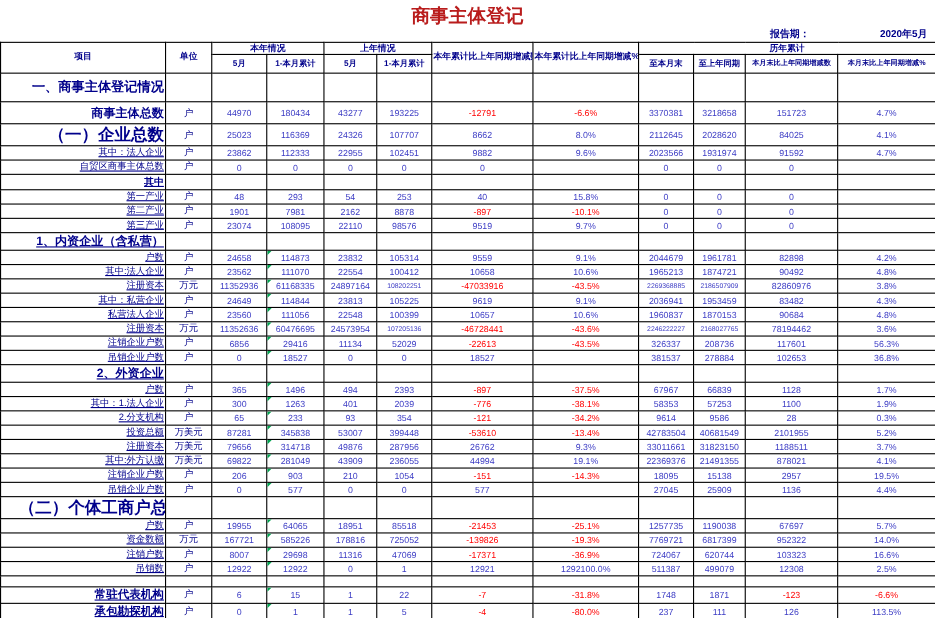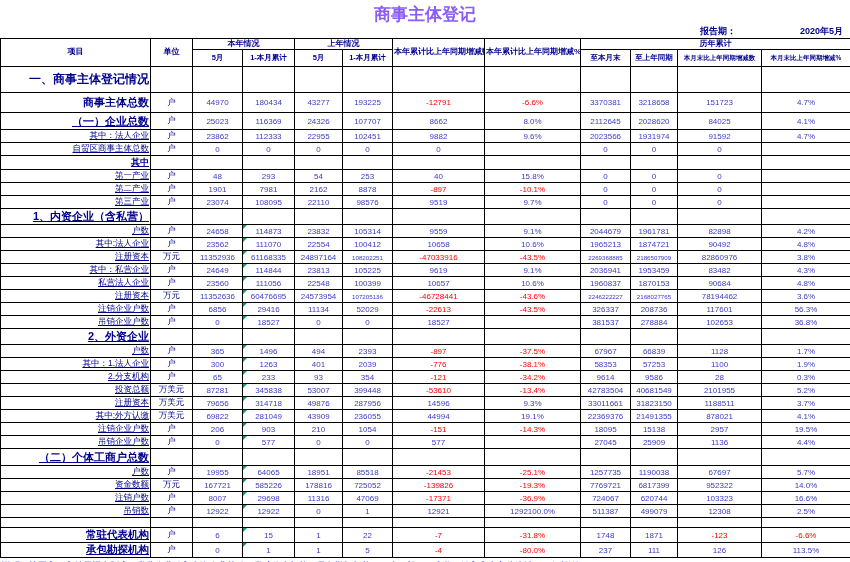--- a/index.html
+++ b/index.html
@@ -1,18 +1,18 @@
 <!DOCTYPE html>
 <html><head>
 <meta charset="utf-8">
 <style>
   html,body{margin:0;padding:0;background:#fff;}
   .page{width:850px;height:562px;background:#fff;position:relative;overflow:hidden;
         font-family:"Liberation Sans","DejaVu Sans",sans-serif;}
-  .title{text-align:center;color:#8b5cf6;font-weight:bold;font-size:17px;padding-top:3px;height:21px;}
+  .title{text-align:center;color:#b91c1c;font-weight:bold;font-size:17px;padding-top:3px;height:21px;}
   .report-line{position:relative;height:14px;font-size:9px;font-weight:bold;color:#00008B;}
   .rlabel{position:absolute;left:700px;top:1px;}
   .rvalue{position:absolute;right:7px;top:1px;}
   table{border-collapse:collapse;table-layout:fixed;width:850px;}
   th,td{border:1px solid #000;padding:0 1px;overflow:hidden;white-space:nowrap;vertical-align:middle;position:relative;}
   thead th{color:#00008B;font-weight:bold;text-align:center;font-size:7.5px;line-height:1.1;}
   tr.h1{height:11px;} tr.h1 th{font-size:8px;}
   tr.h2{height:17px;}
   th.big{font-size:9px;} th.small{font-size:6.5px;}
   td.num{color:#3B3BC4;text-align:center;font-size:8px;}
@@ -20,21 +20,21 @@
   td.neg{color:#FF0000;}
   td.shrink{font-size:6.2px;}
   td.lbl{text-align:right;color:#00008B;font-size:8.5px;}
   td.note::before{content:"";position:absolute;top:0;left:0;width:0;height:0;
       border-top:4px solid #00A651;border-right:4px solid transparent;}
   .lv0{padding-left:3px;margin-top:40px;} .lv1{padding-left:8px;} .lv2{padding-left:16px;}
   .lv3{padding-left:22px;} .lv4{} .lv5{padding-left:38px;}
   .lv6{padding-left:44px;} .lv7{padding-left:62px;}
   tr.sec{height:26px;} tr.sec td.lbl{font-size:12px;font-weight:bold;}
   tr.tot{height:20px;margin-top:20px;} tr.tot td.lbl{font-size:11px;font-weight:bold;}
-  tr.sub{height:17px;} tr.sub td.lbl{font-size:11px;font-weight:bold;text-decoration:underline;}
+  tr.sub{height:17px;} tr.sub td.lbl{font-size:15px;font-weight:bold;}
   tr.grp{height:15px;} tr.grp td.lbl{font-size:11px;font-weight:bold;text-decoration:underline;}
   tr.mid{height:13px;} tr.mid td.lbl{font-size:9px;font-weight:bold;text-decoration:underline;}
   tr.itm{height:13px;} tr.itm td.lbl{text-decoration:underline;margin-top:20px;}
   tr.bot{height:13px;} tr.bot td.lbl{font-size:10.5px;font-weight:bold;text-decoration:underline;}
   tr.blank{height:10px;}
   tr.tot td,tr.sub td,tr.grp td,tr.bot td,tbody tr:first-child td{border-top:1.5px solid #000;}
   tbody tr:last-child td{border-bottom:1.5px solid #000;}
   .footer{color:#00008B;font-weight:bold;font-size:9px;padding:2px 2px 0 2px;white-space:nowrap;}
 </style>
 </head>
@@ -405,21 +405,21 @@
           <td class="num">2101955</td>
           <td class="num">5.2%</td>
         </tr>
         <tr class="itm">
           <td class="lbl lv5">注册资本</td>
           <td class="unit">万美元</td>
           <td class="num">79656</td>
           <td class="num note">314718</td>
           <td class="num">49876</td>
           <td class="num">287956</td>
-          <td class="num">14596</td>
+          <td class="num">26762</td>
           <td class="num">9.3%</td>
           <td class="num">33011661</td>
           <td class="num">31823150</td>
           <td class="num">1188511</td>
           <td class="num">3.7%</td>
         </tr>
         <tr class="itm">
           <td class="lbl lv5">其中:外方认缴</td>
           <td class="unit">万美元</td>
           <td class="num">69822</td>

